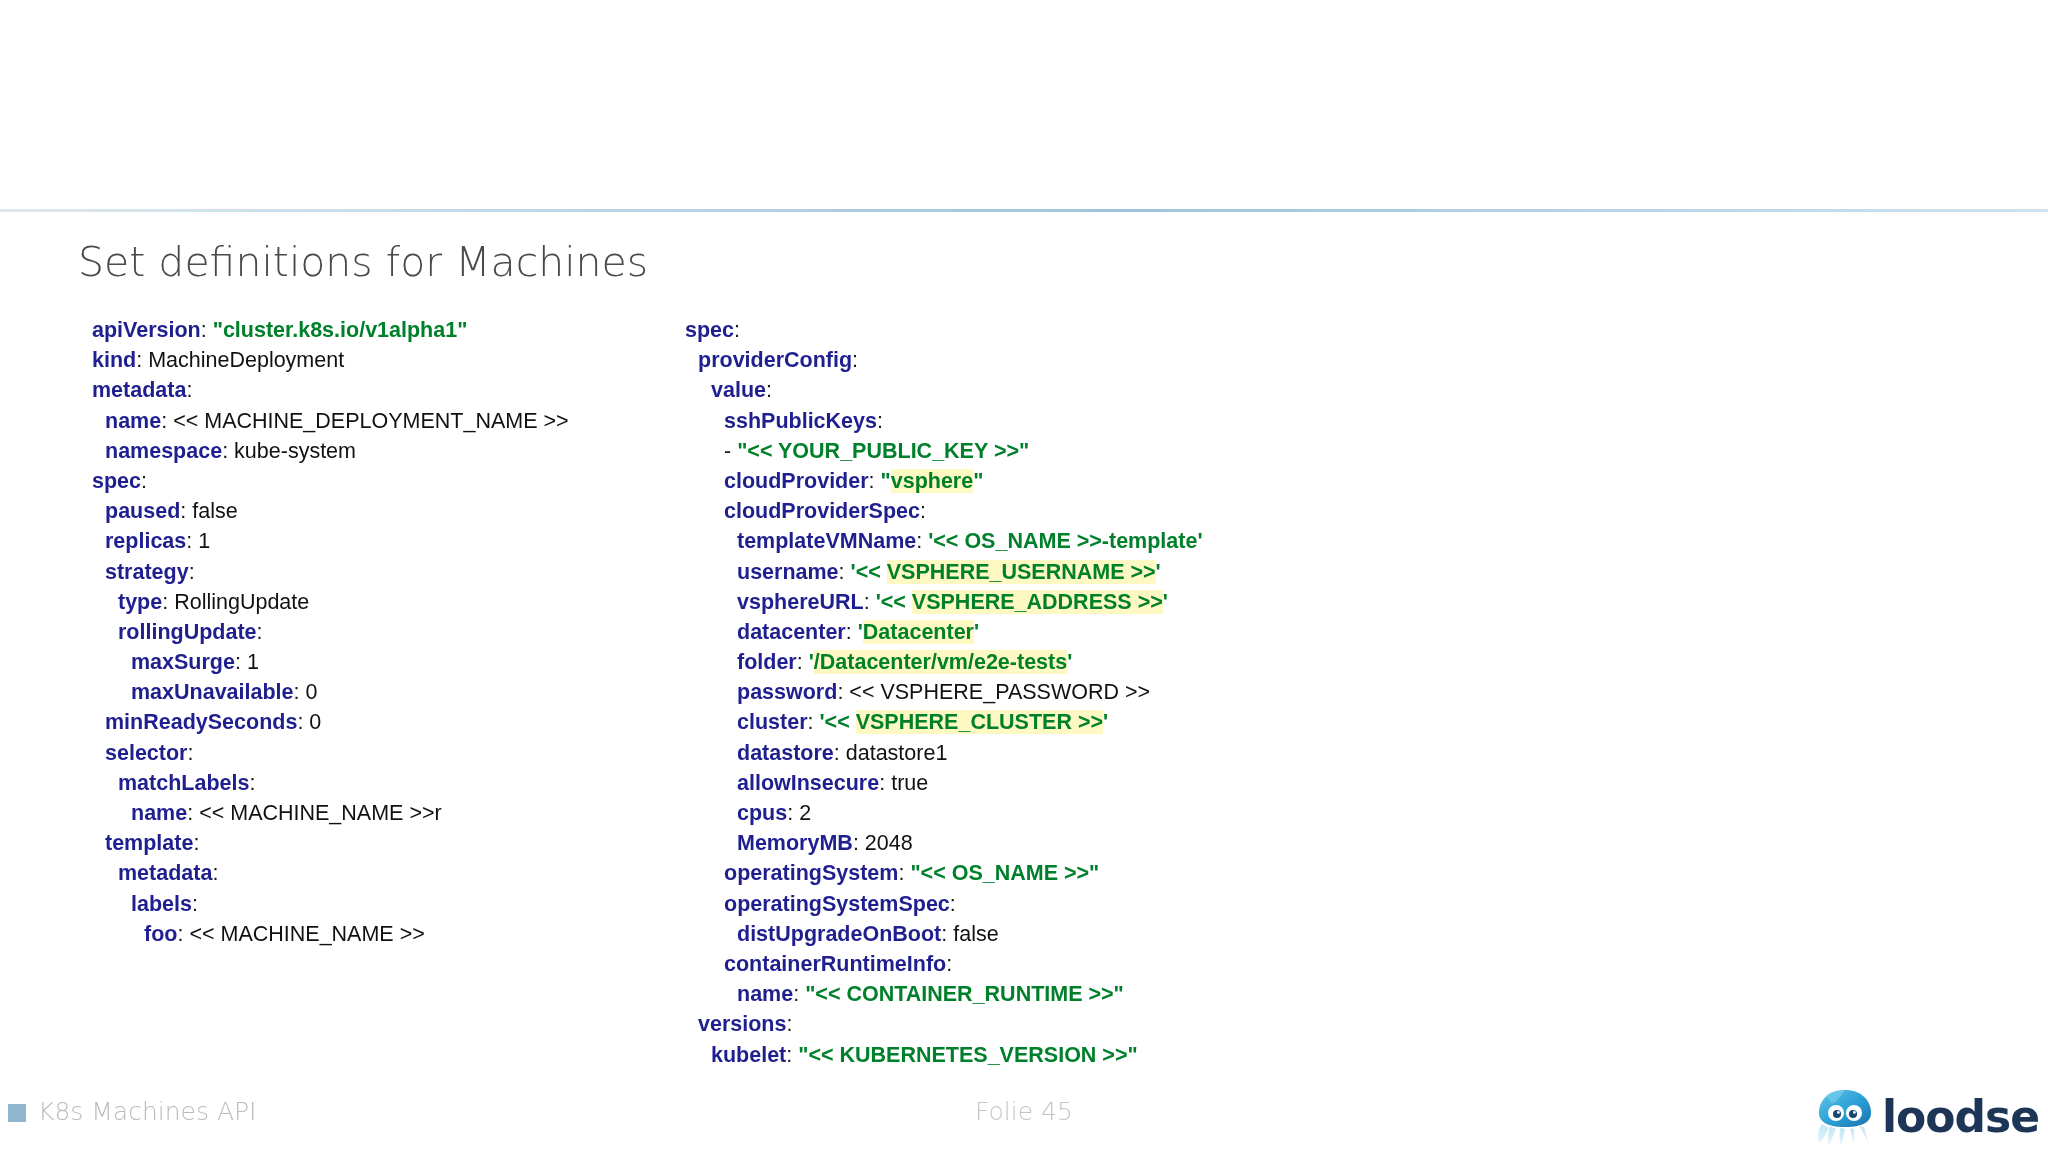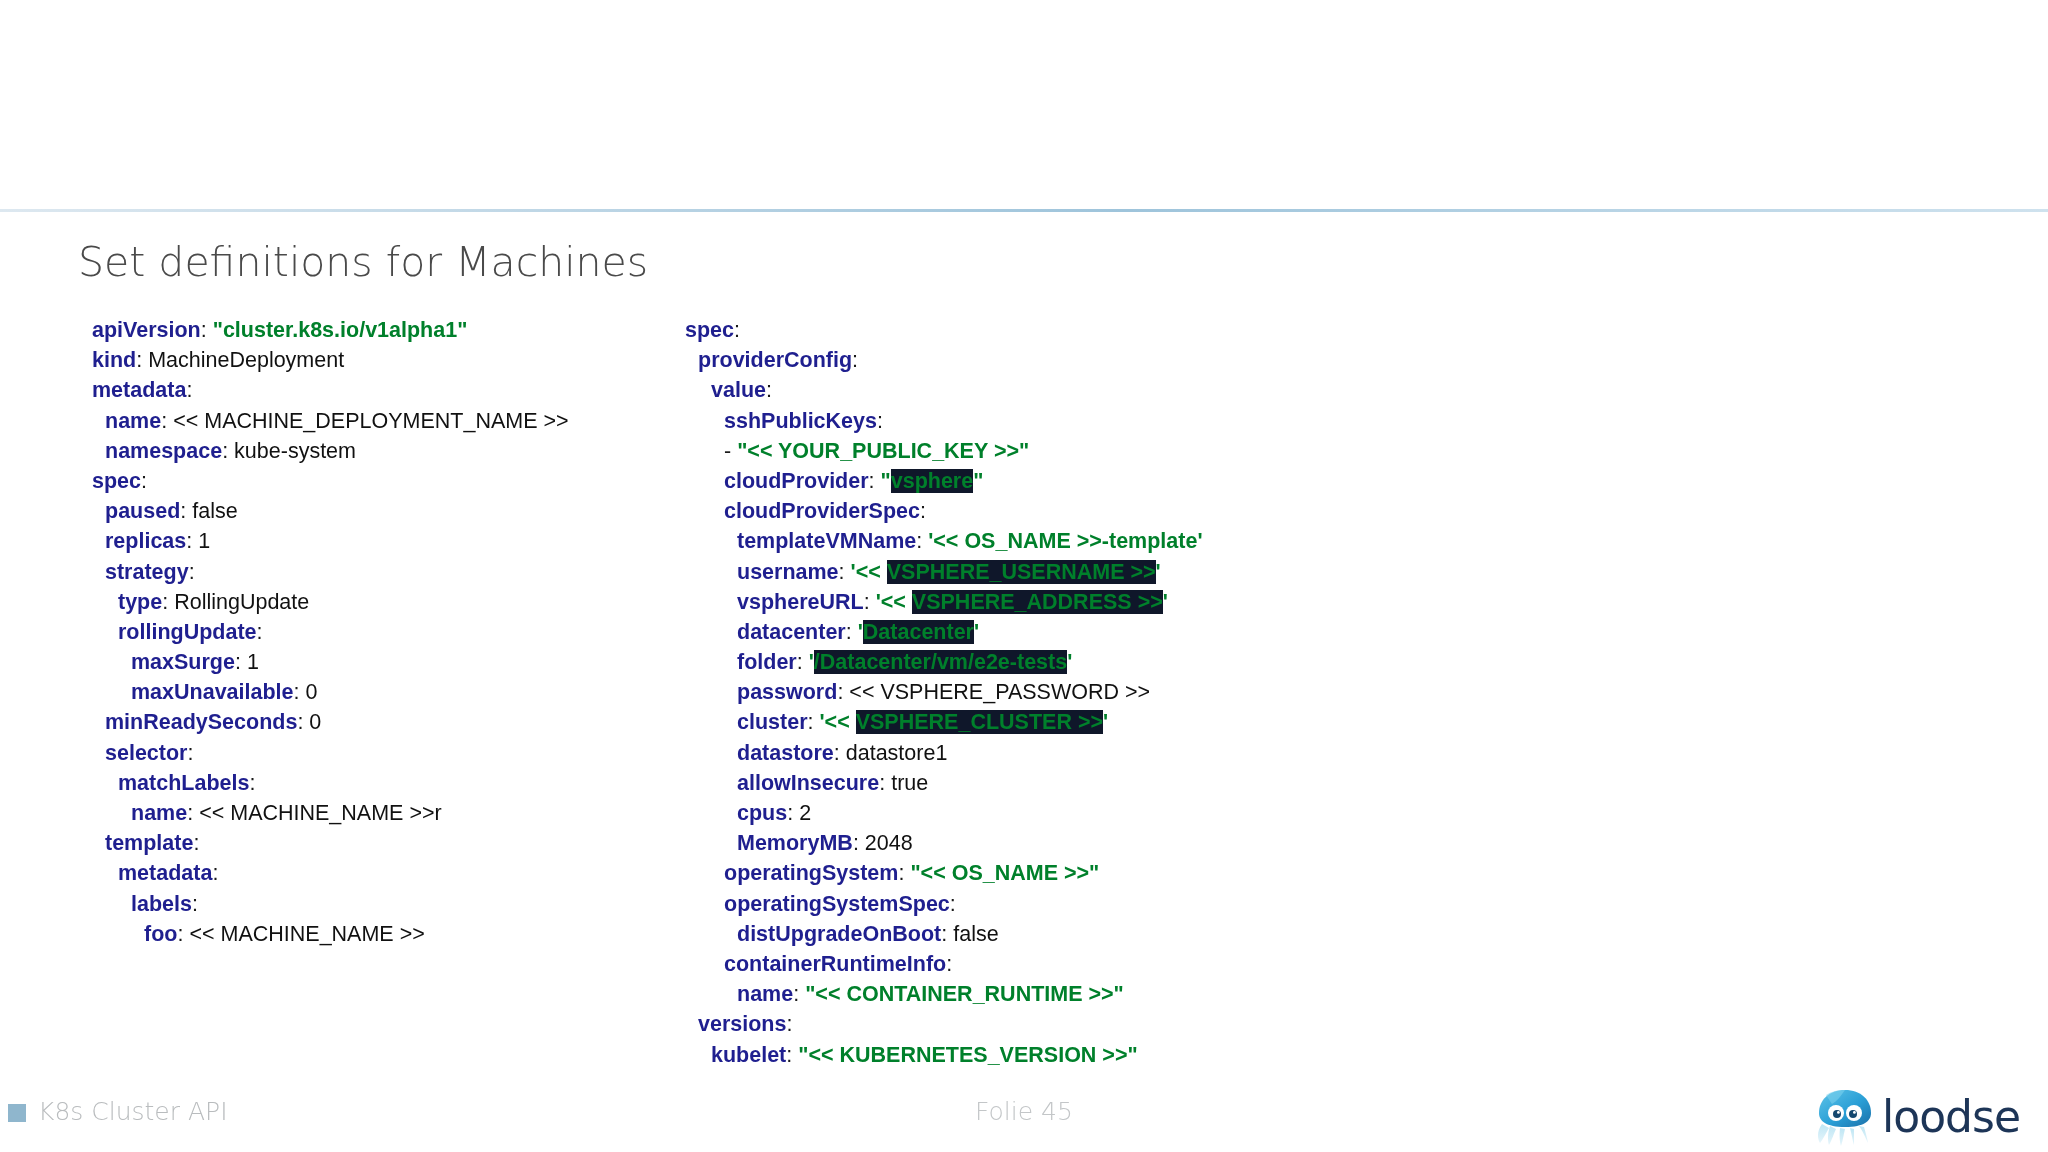--- a/index.html
+++ b/index.html
@@ -112,21 +112,21 @@
     color: #1a1a1a;
   }
   .tok-plain {
     color: #111111;
   }
   .tok-str {
     color: #00802b;
     font-weight: bold;
   }
   .tok-str.hl {
-    background: #0f172a;
+    background: #fef9c3;
     text-align: center;
   }
 
   
   #footer-bullet {
     position: absolute;
     left: 8px; top: 1104px;
     width: 18px; height: 18px;
     background: #8fb6cd;
   }
@@ -156,21 +156,21 @@
     right: 24px; top: 1086px;
     width: 210px; height: 62px;
     display: flex;
     align-items: center;
     gap: 6px;
   }
   #footer-logo .logo-mark { width: 62px; height: 58px; flex: 0 0 auto; }
   #footer-logo .logo-word {
     color: #1d3557;
     font-family: "DejaVu Sans", sans-serif;
-    font-weight: normal;
+    font-weight: bold;
     font-size: 44px;
     letter-spacing: -1px;
     line-height: 44px;
   }
 </style>
 </head>
 <body>
 
 <div id="header-banner">
   <div class="sheen-a"></div>
@@ -179,21 +179,21 @@
   <div id="slide-title">New -&gt; MachineDeployment</div>
 </div>
 <div id="header-underline"></div>
 
 <div id="section-heading">Set definitions for Machines</div>
 
 <div id="yaml-column-left" class="yaml-column"><div class="yaml-line" style="padding-left:0px"><span class="tok-key">apiVersion</span><span class="tok-punct">:</span><span class="tok-punct"> </span><span class="tok-str">"cluster.k8s.io/v1alpha1"</span></div><div class="yaml-line" style="padding-left:0px"><span class="tok-key">kind</span><span class="tok-punct">:</span><span class="tok-punct"> </span><span class="tok-plain">MachineDeployment</span></div><div class="yaml-line" style="padding-left:0px"><span class="tok-key">metadata</span><span class="tok-punct">:</span></div><div class="yaml-line" style="padding-left:13px"><span class="tok-key">name</span><span class="tok-punct">:</span><span class="tok-punct"> </span><span class="tok-plain">&lt;&lt; MACHINE_DEPLOYMENT_NAME &gt;&gt;</span></div><div class="yaml-line" style="padding-left:13px"><span class="tok-key">namespace</span><span class="tok-punct">:</span><span class="tok-punct"> </span><span class="tok-plain">kube-system</span></div><div class="yaml-line" style="padding-left:0px"><span class="tok-key">spec</span><span class="tok-punct">:</span></div><div class="yaml-line" style="padding-left:13px"><span class="tok-key">paused</span><span class="tok-punct">:</span><span class="tok-punct"> </span><span class="tok-plain">false</span></div><div class="yaml-line" style="padding-left:13px"><span class="tok-key">replicas</span><span class="tok-punct">:</span><span class="tok-punct"> </span><span class="tok-plain">1</span></div><div class="yaml-line" style="padding-left:13px"><span class="tok-key">strategy</span><span class="tok-punct">:</span></div><div class="yaml-line" style="padding-left:26px"><span class="tok-key">type</span><span class="tok-punct">:</span><span class="tok-punct"> </span><span class="tok-plain">RollingUpdate</span></div><div class="yaml-line" style="padding-left:26px"><span class="tok-key">rollingUpdate</span><span class="tok-punct">:</span></div><div class="yaml-line" style="padding-left:39px"><span class="tok-key">maxSurge</span><span class="tok-punct">:</span><span class="tok-punct"> </span><span class="tok-plain">1</span></div><div class="yaml-line" style="padding-left:39px"><span class="tok-key">maxUnavailable</span><span class="tok-punct">:</span><span class="tok-punct"> </span><span class="tok-plain">0</span></div><div class="yaml-line" style="padding-left:13px"><span class="tok-key">minReadySeconds</span><span class="tok-punct">:</span><span class="tok-punct"> </span><span class="tok-plain">0</span></div><div class="yaml-line" style="padding-left:13px"><span class="tok-key">selector</span><span class="tok-punct">:</span></div><div class="yaml-line" style="padding-left:26px"><span class="tok-key">matchLabels</span><span class="tok-punct">:</span></div><div class="yaml-line" style="padding-left:39px"><span class="tok-key">name</span><span class="tok-punct">:</span><span class="tok-punct"> </span><span class="tok-plain">&lt;&lt; MACHINE_NAME &gt;&gt;r</span></div><div class="yaml-line" style="padding-left:13px"><span class="tok-key">template</span><span class="tok-punct">:</span></div><div class="yaml-line" style="padding-left:26px"><span class="tok-key">metadata</span><span class="tok-punct">:</span></div><div class="yaml-line" style="padding-left:39px"><span class="tok-key">labels</span><span class="tok-punct">:</span></div><div class="yaml-line" style="padding-left:52px"><span class="tok-key">foo</span><span class="tok-punct">:</span><span class="tok-punct"> </span><span class="tok-plain">&lt;&lt; MACHINE_NAME &gt;&gt;</span></div></div>
 <div id="yaml-column-right" class="yaml-column"><div class="yaml-line" style="padding-left:0px"><span class="tok-key">spec</span><span class="tok-punct">:</span></div><div class="yaml-line" style="padding-left:13px"><span class="tok-key">providerConfig</span><span class="tok-punct">:</span></div><div class="yaml-line" style="padding-left:26px"><span class="tok-key">value</span><span class="tok-punct">:</span></div><div class="yaml-line" style="padding-left:39px"><span class="tok-key">sshPublicKeys</span><span class="tok-punct">:</span></div><div class="yaml-line" style="padding-left:39px"><span class="tok-punct">- </span><span class="tok-str">"&lt;&lt; YOUR_PUBLIC_KEY &gt;&gt;"</span></div><div class="yaml-line" style="padding-left:39px"><span class="tok-key">cloudProvider</span><span class="tok-punct">:</span><span class="tok-punct"> </span><span class="tok-str">"</span><span class="tok-str hl">vsphere</span><span class="tok-str">"</span></div><div class="yaml-line" style="padding-left:39px"><span class="tok-key">cloudProviderSpec</span><span class="tok-punct">:</span></div><div class="yaml-line" style="padding-left:52px"><span class="tok-key">templateVMName</span><span class="tok-punct">:</span><span class="tok-punct"> </span><span class="tok-str">'&lt;&lt; OS_NAME &gt;&gt;-template'</span></div><div class="yaml-line" style="padding-left:52px"><span class="tok-key">username</span><span class="tok-punct">:</span><span class="tok-punct"> </span><span class="tok-str">'&lt;&lt; </span><span class="tok-str hl">VSPHERE_USERNAME &gt;&gt;</span><span class="tok-str">'</span></div><div class="yaml-line" style="padding-left:52px"><span class="tok-key">vsphereURL</span><span class="tok-punct">:</span><span class="tok-punct"> </span><span class="tok-str">'&lt;&lt; </span><span class="tok-str hl">VSPHERE_ADDRESS &gt;&gt;</span><span class="tok-str">'</span></div><div class="yaml-line" style="padding-left:52px"><span class="tok-key">datacenter</span><span class="tok-punct">:</span><span class="tok-punct"> </span><span class="tok-str">'</span><span class="tok-str hl">Datacenter</span><span class="tok-str">'</span></div><div class="yaml-line" style="padding-left:52px"><span class="tok-key">folder</span><span class="tok-punct">:</span><span class="tok-punct"> </span><span class="tok-str">'</span><span class="tok-str hl">/Datacenter/vm/e2e-tests</span><span class="tok-str">'</span></div><div class="yaml-line" style="padding-left:52px"><span class="tok-key">password</span><span class="tok-punct">:</span><span class="tok-punct"> </span><span class="tok-plain">&lt;&lt; VSPHERE_PASSWORD &gt;&gt;</span></div><div class="yaml-line" style="padding-left:52px"><span class="tok-key">cluster</span><span class="tok-punct">:</span><span class="tok-punct"> </span><span class="tok-str">'&lt;&lt; </span><span class="tok-str hl">VSPHERE_CLUSTER &gt;&gt;</span><span class="tok-str">'</span></div><div class="yaml-line" style="padding-left:52px"><span class="tok-key">datastore</span><span class="tok-punct">:</span><span class="tok-punct"> </span><span class="tok-plain">datastore1</span></div><div class="yaml-line" style="padding-left:52px"><span class="tok-key">allowInsecure</span><span class="tok-punct">:</span><span class="tok-punct"> </span><span class="tok-plain">true</span></div><div class="yaml-line" style="padding-left:52px"><span class="tok-key">cpus</span><span class="tok-punct">:</span><span class="tok-punct"> </span><span class="tok-plain">2</span></div><div class="yaml-line" style="padding-left:52px"><span class="tok-key">MemoryMB</span><span class="tok-punct">:</span><span class="tok-punct"> </span><span class="tok-plain">2048</span></div><div class="yaml-line" style="padding-left:39px"><span class="tok-key">operatingSystem</span><span class="tok-punct">:</span><span class="tok-punct"> </span><span class="tok-str">"&lt;&lt; OS_NAME &gt;&gt;"</span></div><div class="yaml-line" style="padding-left:39px"><span class="tok-key">operatingSystemSpec</span><span class="tok-punct">:</span></div><div class="yaml-line" style="padding-left:52px"><span class="tok-key">distUpgradeOnBoot</span><span class="tok-punct">:</span><span class="tok-punct"> </span><span class="tok-plain">false</span></div><div class="yaml-line" style="padding-left:39px"><span class="tok-key">containerRuntimeInfo</span><span class="tok-punct">:</span></div><div class="yaml-line" style="padding-left:52px"><span class="tok-key">name</span><span class="tok-punct">:</span><span class="tok-punct"> </span><span class="tok-str">"&lt;&lt; CONTAINER_RUNTIME &gt;&gt;"</span></div><div class="yaml-line" style="padding-left:13px"><span class="tok-key">versions</span><span class="tok-punct">:</span></div><div class="yaml-line" style="padding-left:26px"><span class="tok-key">kubelet</span><span class="tok-punct">:</span><span class="tok-punct"> </span><span class="tok-str">"&lt;&lt; KUBERNETES_VERSION &gt;&gt;"</span></div></div>
 
 <div id="footer-bullet"></div>
-<div id="footer-left-label">K8s Cluster API</div>
+<div id="footer-left-label">K8s Machines API</div>
 <div id="footer-center-label">Folie 45</div>
 <div id="footer-logo">
   <svg class="logo-mark" viewBox="0 0 62 58">
     <defs>
       <linearGradient id="octoGrad" x1="0" y1="0" x2="1" y2="1">
         <stop offset="0%" stop-color="#5fc4e8"></stop>
         <stop offset="55%" stop-color="#2a9fd6"></stop>
         <stop offset="100%" stop-color="#1b6fa8"></stop>
       </linearGradient>
       <linearGradient id="tentGrad" x1="0" y1="0" x2="0" y2="1">

